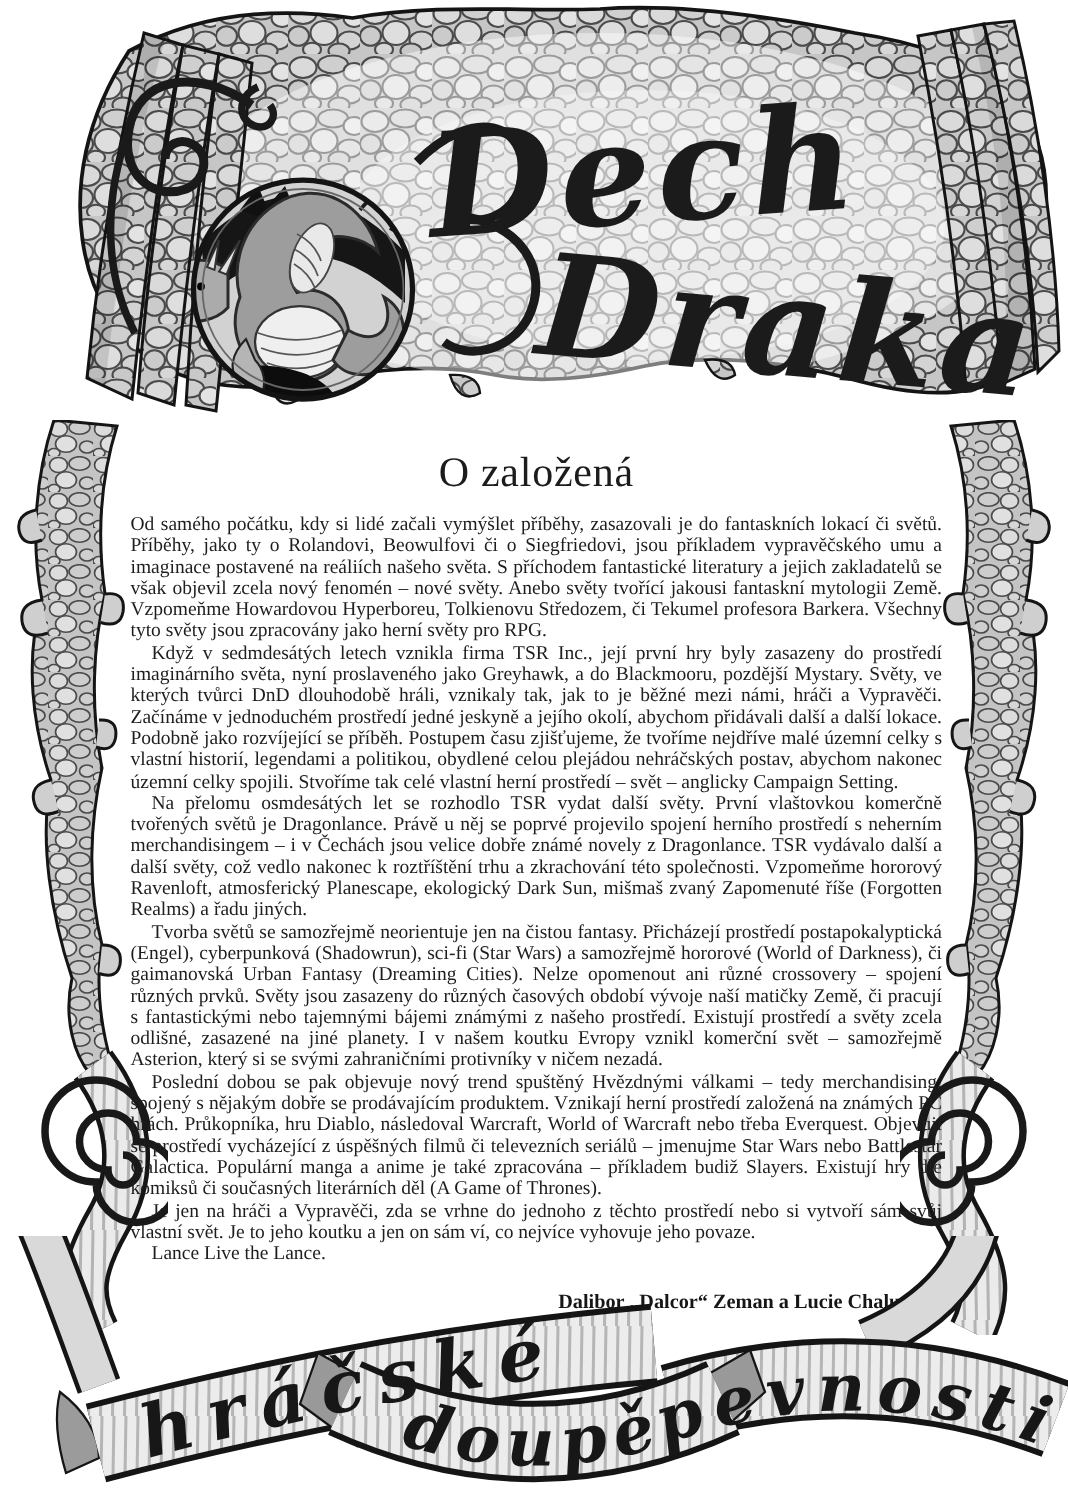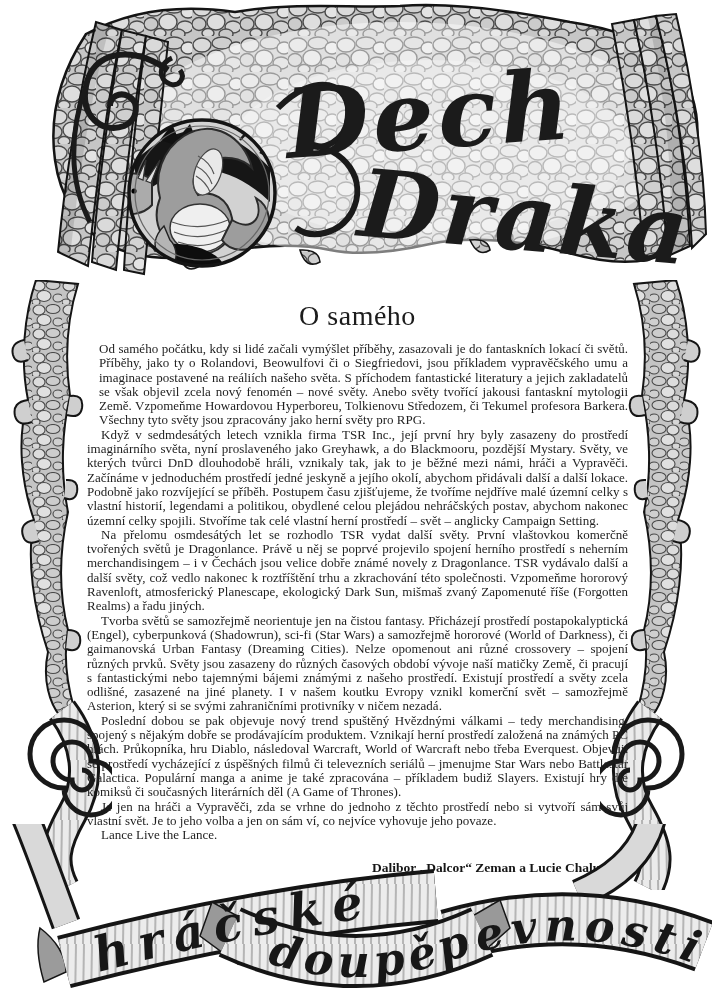--- a/index.html
+++ b/index.html
@@ -8,21 +8,21 @@
   svg{position:absolute;display:block;}
   .top-banner{left:0;top:0;}
   .border-left{left:2px;top:280px;}
   .border-right{left:600px;top:280px;}
   .bottom-banner{left:0;top:824px;}
   .article{position:absolute;left:87px;top:300px;width:541px;}
   .article h1{margin:0 0 10px 0;font-size:28px;font-weight:500;text-align:center;
               letter-spacing:.5px;color:#1c1c1c;}
   .article p{margin:0;font-size:13px;line-height:14.3px;text-align:justify;
              text-indent:14px;color:#1e1e1e;}
-  .article p.first{text-indent:0;margin-left:12px;}
+  .article p.first{text-indent:0;}
   .signature{margin-top:18px;font-size:13.5px;font-weight:bold;text-align:right;color:#161616;}
   .logo-word{font-family:"DejaVu Serif",serif;font-style:italic;font-weight:bold;fill:#1b1b1b;}
   .ribbon-word{font-family:"DejaVu Serif",serif;font-style:italic;font-weight:bold;fill:#171717;}
 </style>
 </head>
 <body>
 
 <div class="page">
 
   <svg class="top-banner" width="712" height="300" viewBox="0 0 712 300">
@@ -153,27 +153,27 @@
       </g>
       <g>
         <path d="M 60,430 C 84,462 90,500 70,534 C 52,566 50,584 62,608" fill="none" stroke="#151515" stroke-width="32"></path>
         <path d="M 60,430 C 84,462 90,500 70,534 C 52,566 50,584 62,608" fill="none" stroke="url(#ribsR)" stroke-width="26"></path>
         <path d="M 96,474 A 34,34 0 1 0 62,508 A 27,27 0 1 0 89,481 A 19,19 0 1 0 70,500 A 10,10 0 1 0 80,490" fill="none" stroke="#191919" stroke-width="5"></path>
       </g>
     </g>
   </svg>
 
   <main class="article">
-    <h1>O samého</h1>
+    <h1>O založená</h1>
     <p class="first">Od samého počátku, kdy si lidé začali vymýšlet příběhy, zasazovali je do fantaskních lokací či světů. Příběhy, jako ty o Rolandovi, Beowulfovi či o Siegfriedovi, jsou příkladem vypravěčského umu a imaginace postavené na reáliích našeho světa. S příchodem fantastické literatury a jejich zakladatelů se však objevil zcela nový fenomén – nové světy. Anebo světy tvořící jakousi fantaskní mytologii Země. Vzpomeňme Howardovou Hyperboreu, Tolkienovu Středozem, či Tekumel profesora Barkera. Všechny tyto světy jsou zpracovány jako herní světy pro RPG.</p>
     <p>Když v sedmdesátých letech vznikla firma TSR Inc., její první hry byly zasazeny do prostředí imaginárního světa, nyní proslaveného jako Greyhawk, a do Blackmooru, pozdější Mystary. Světy, ve kterých tvůrci DnD dlouhodobě hráli, vznikaly tak, jak to je běžné mezi námi, hráči a Vypravěči. Začínáme v jednoduchém prostředí jedné jeskyně a jejího okolí, abychom přidávali další a další lokace. Podobně jako rozvíjející se příběh. Postupem času zjišťujeme, že tvoříme nejdříve malé územní celky s vlastní historií, legendami a politikou, obydlené celou plejádou nehráčských postav, abychom nakonec územní celky spojili. Stvoříme tak celé vlastní herní prostředí – svět – anglicky Campaign Setting.</p>
     <p>Na přelomu osmdesátých let se rozhodlo TSR vydat další světy. První vlaštovkou komerčně tvořených světů je Dragonlance. Právě u něj se poprvé projevilo spojení herního prostředí s neherním merchandisingem – i v Čechách jsou velice dobře známé novely z Dragonlance. TSR vydávalo další a další světy, což vedlo nakonec k roztříštění trhu a zkrachování této společnosti. Vzpomeňme hororový Ravenloft, atmosferický Planescape, ekologický Dark Sun, mišmaš zvaný Zapomenuté říše (Forgotten Realms) a řadu jiných.</p>
     <p>Tvorba světů se samozřejmě neorientuje jen na čistou fantasy. Přicházejí prostředí postapokalyptická (Engel), cyberpunková (Shadowrun), sci-fi (Star Wars) a samozřejmě hororové (World of Darkness), či gaimanovská Urban Fantasy (Dreaming Cities). Nelze opomenout ani různé crossovery – spojení různých prvků. Světy jsou zasazeny do různých časových období vývoje naší matičky Země, či pracují s fantastickými nebo tajemnými bájemi známými z našeho prostředí. Existují prostředí a světy zcela odlišné, zasazené na jiné planety. I v našem koutku Evropy vznikl komerční svět – samozřejmě Asterion, který si se svými zahraničními protivníky v ničem nezadá.</p>
     <p>Poslední dobou se pak objevuje nový trend spuštěný Hvězdnými válkami – tedy merchandising, spojený s nějakým dobře se prodávajícím produktem. Vznikají herní prostředí založená na známých PC hrách. Průkopníka, hru Diablo, následoval Warcraft, World of Warcraft nebo třeba Everquest. Objevují se prostředí vycházející z úspěšných filmů či televezních seriálů – jmenujme Star Wars nebo Battlestar Galactica. Populární manga a anime je také zpracována – příkladem budiž Slayers. Existují hry dle komiksů či současných literárních děl (A Game of Thrones).</p>
-    <p>Je jen na hráči a Vypravěči, zda se vrhne do jednoho z těchto prostředí nebo si vytvoří sám svůj vlastní svět. Je to jeho volba a jen on sám ví, co nejvíce vyhovuje jeho povaze.</p>
+    <p>Je jen na hráči a Vypravěči, zda se vrhne do jednoho z těchto prostředí nebo si vytvoří sám svůj vlastní svět. Je to jeho koutku a jen on sám ví, co nejvíce vyhovuje jeho povaze.</p>
     <p>Lance Live the Lance.</p>
     <div class="signature">Dalibor „Dalcor“ Zeman a Lucie Chalupová</div>
   </main>
 
   <svg class="bottom-banner" width="712" height="176" viewBox="0 0 712 176">
     <defs>
       <pattern id="ribsB" width="8" height="60" patternUnits="userSpaceOnUse">
         <rect width="8" height="60" fill="#ececec"></rect>
         <path d="M 4,0 L 3,60" stroke="#b5b5b5" stroke-width="2"></path>
       </pattern>

